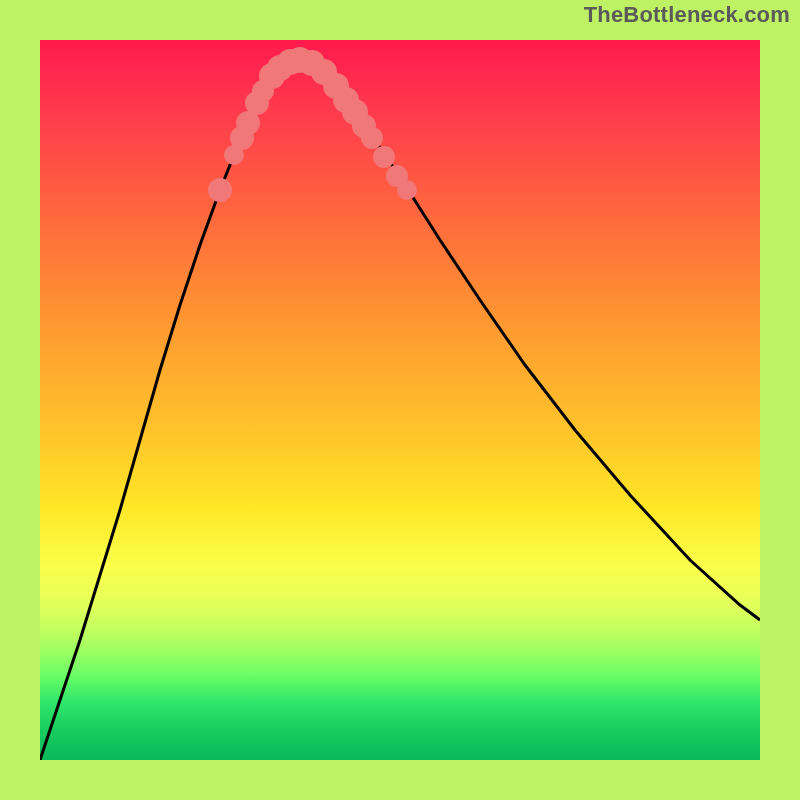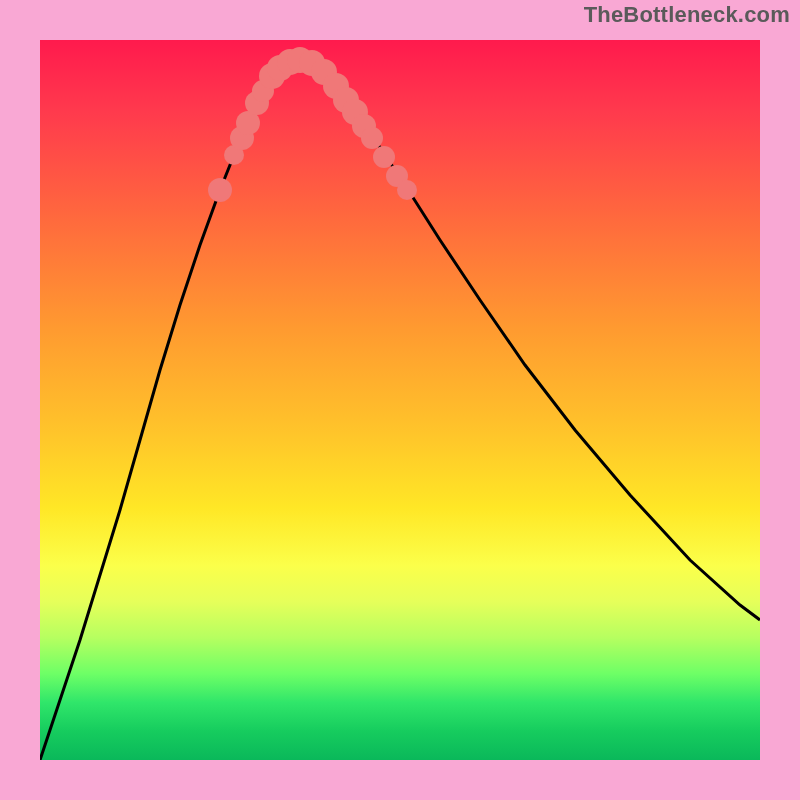--- a/index.html
+++ b/index.html
@@ -9,21 +9,21 @@
     height: 800px;
     background: #000;
     overflow: hidden;
   }
   .frame {
     position: absolute;
     left: 0;
     top: 0;
     width: 800px;
     height: 800px;
-    background: #f9a8d4;
+    background: #bef264;
   }
   .plot-area {
     position: absolute;
     left: 40px;
     top: 40px;
     width: 720px;
     height: 720px;
     
     background: linear-gradient(
       to bottom,

